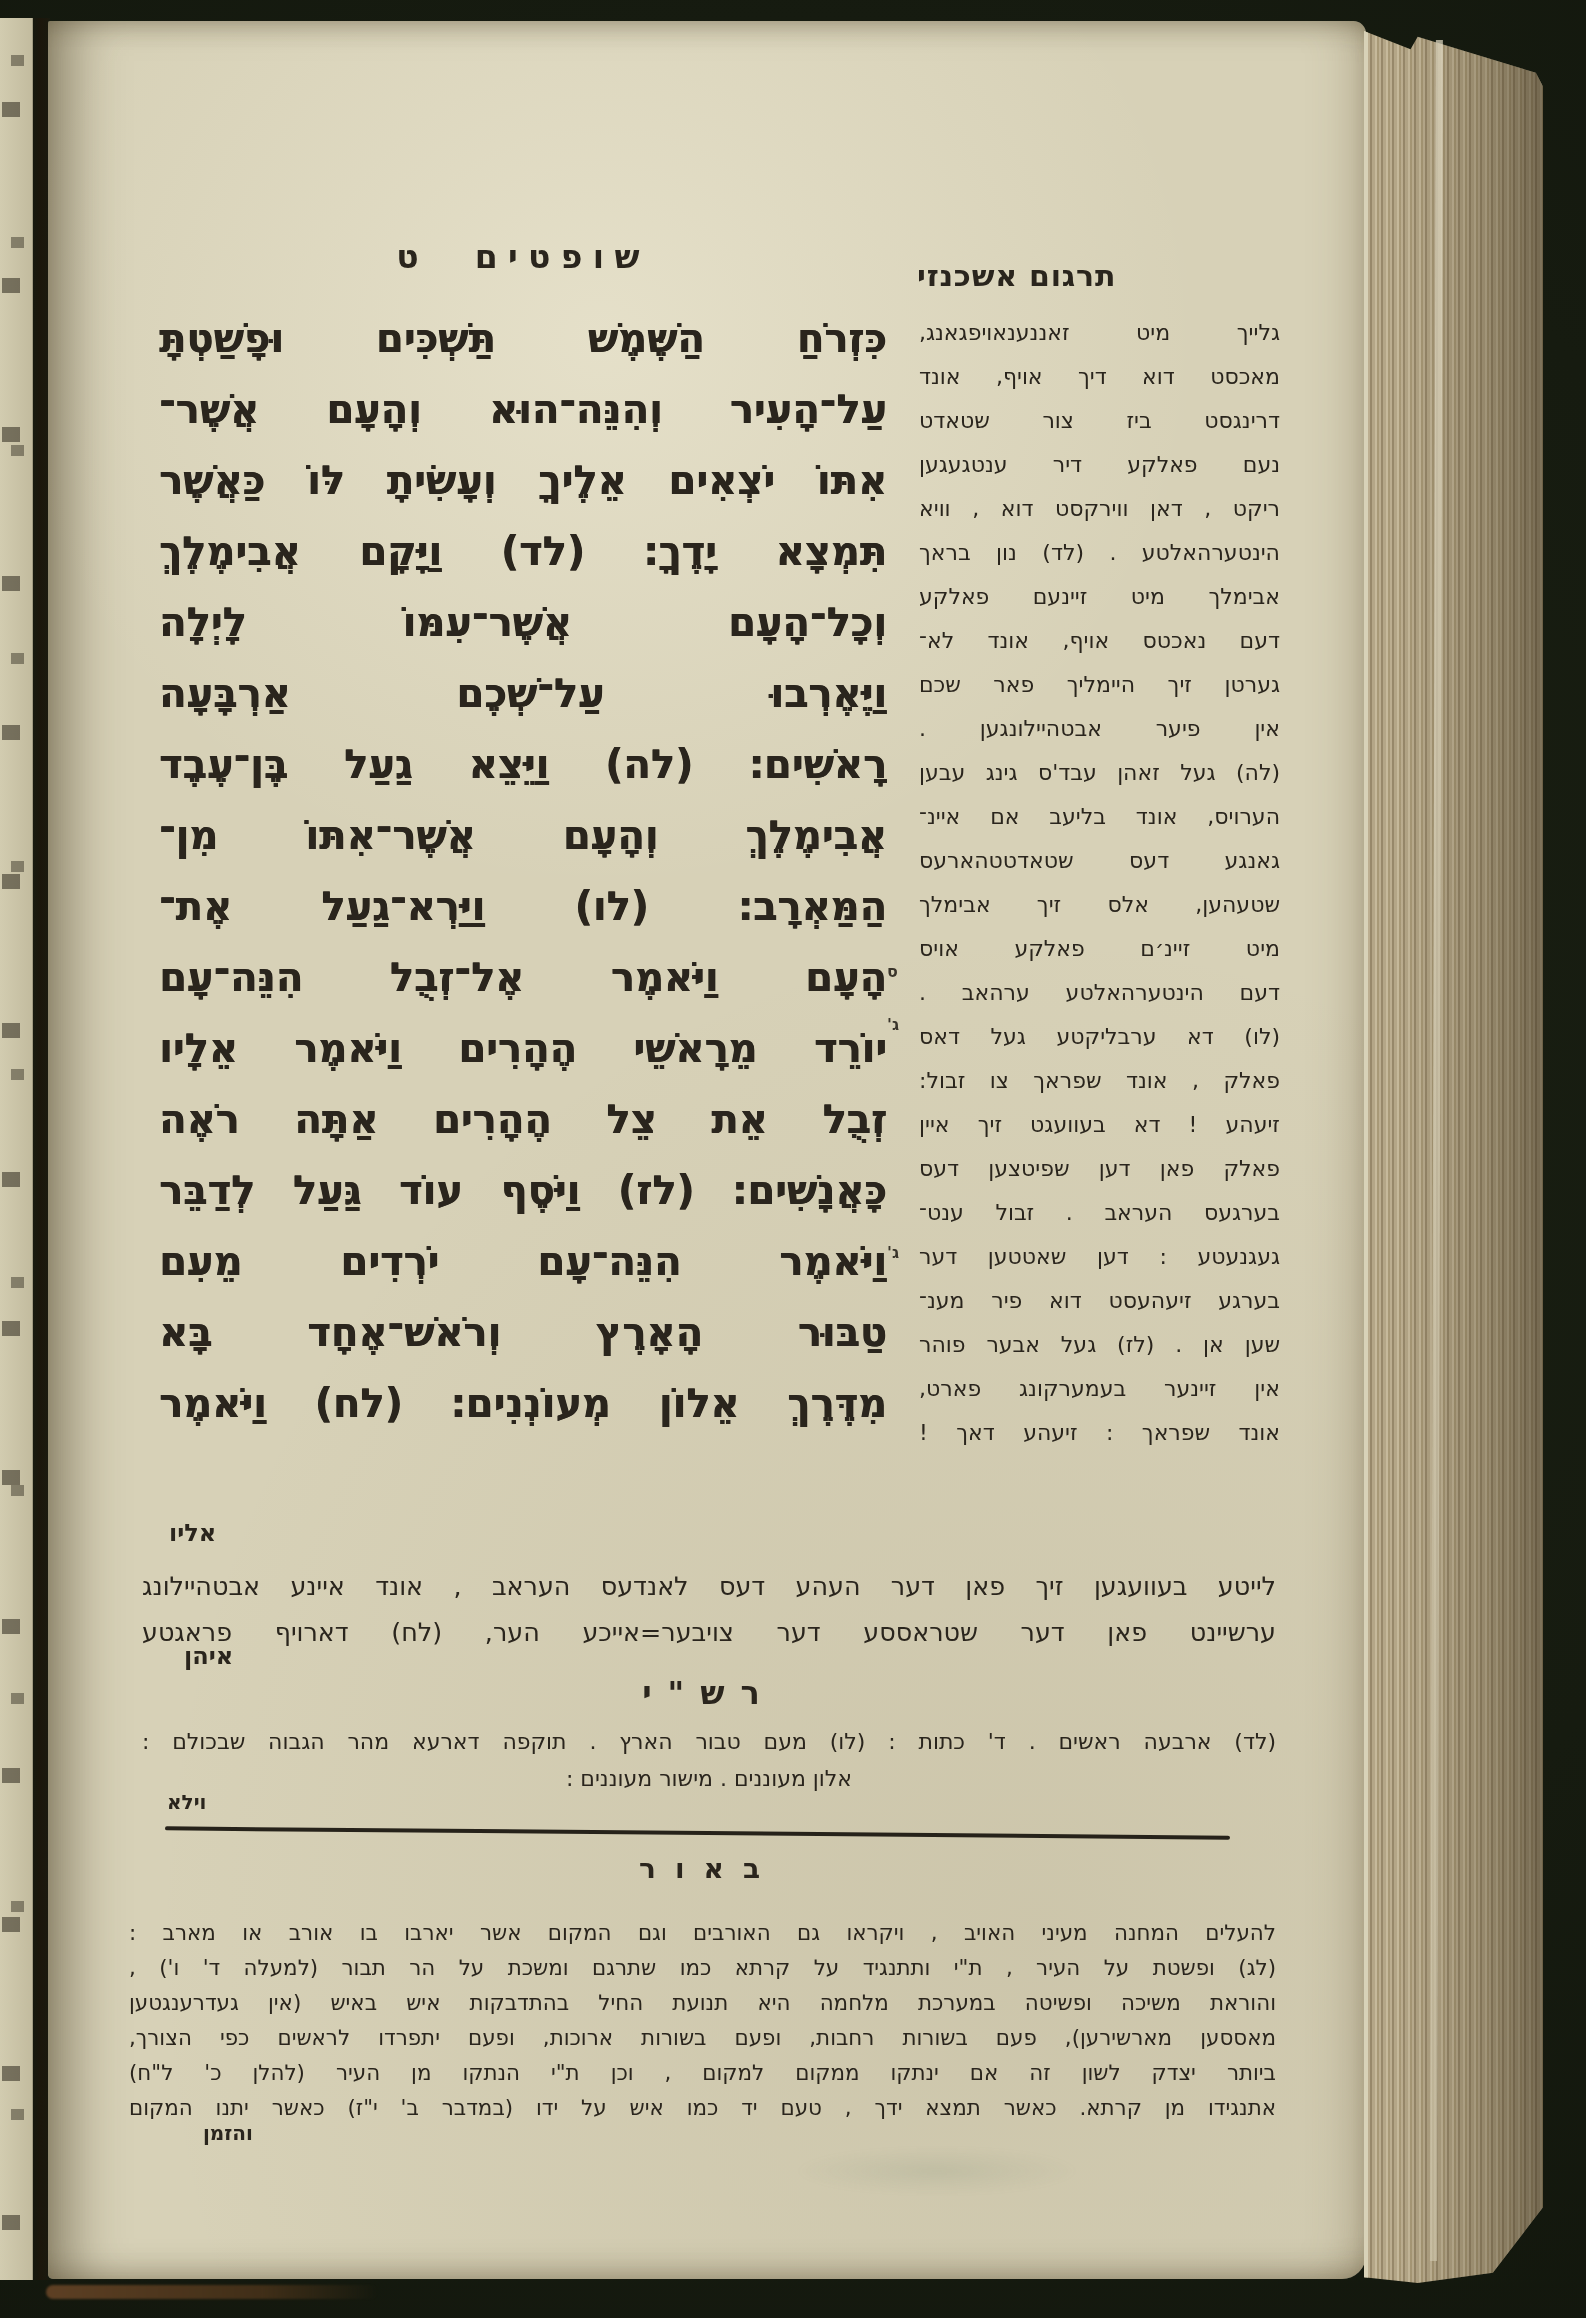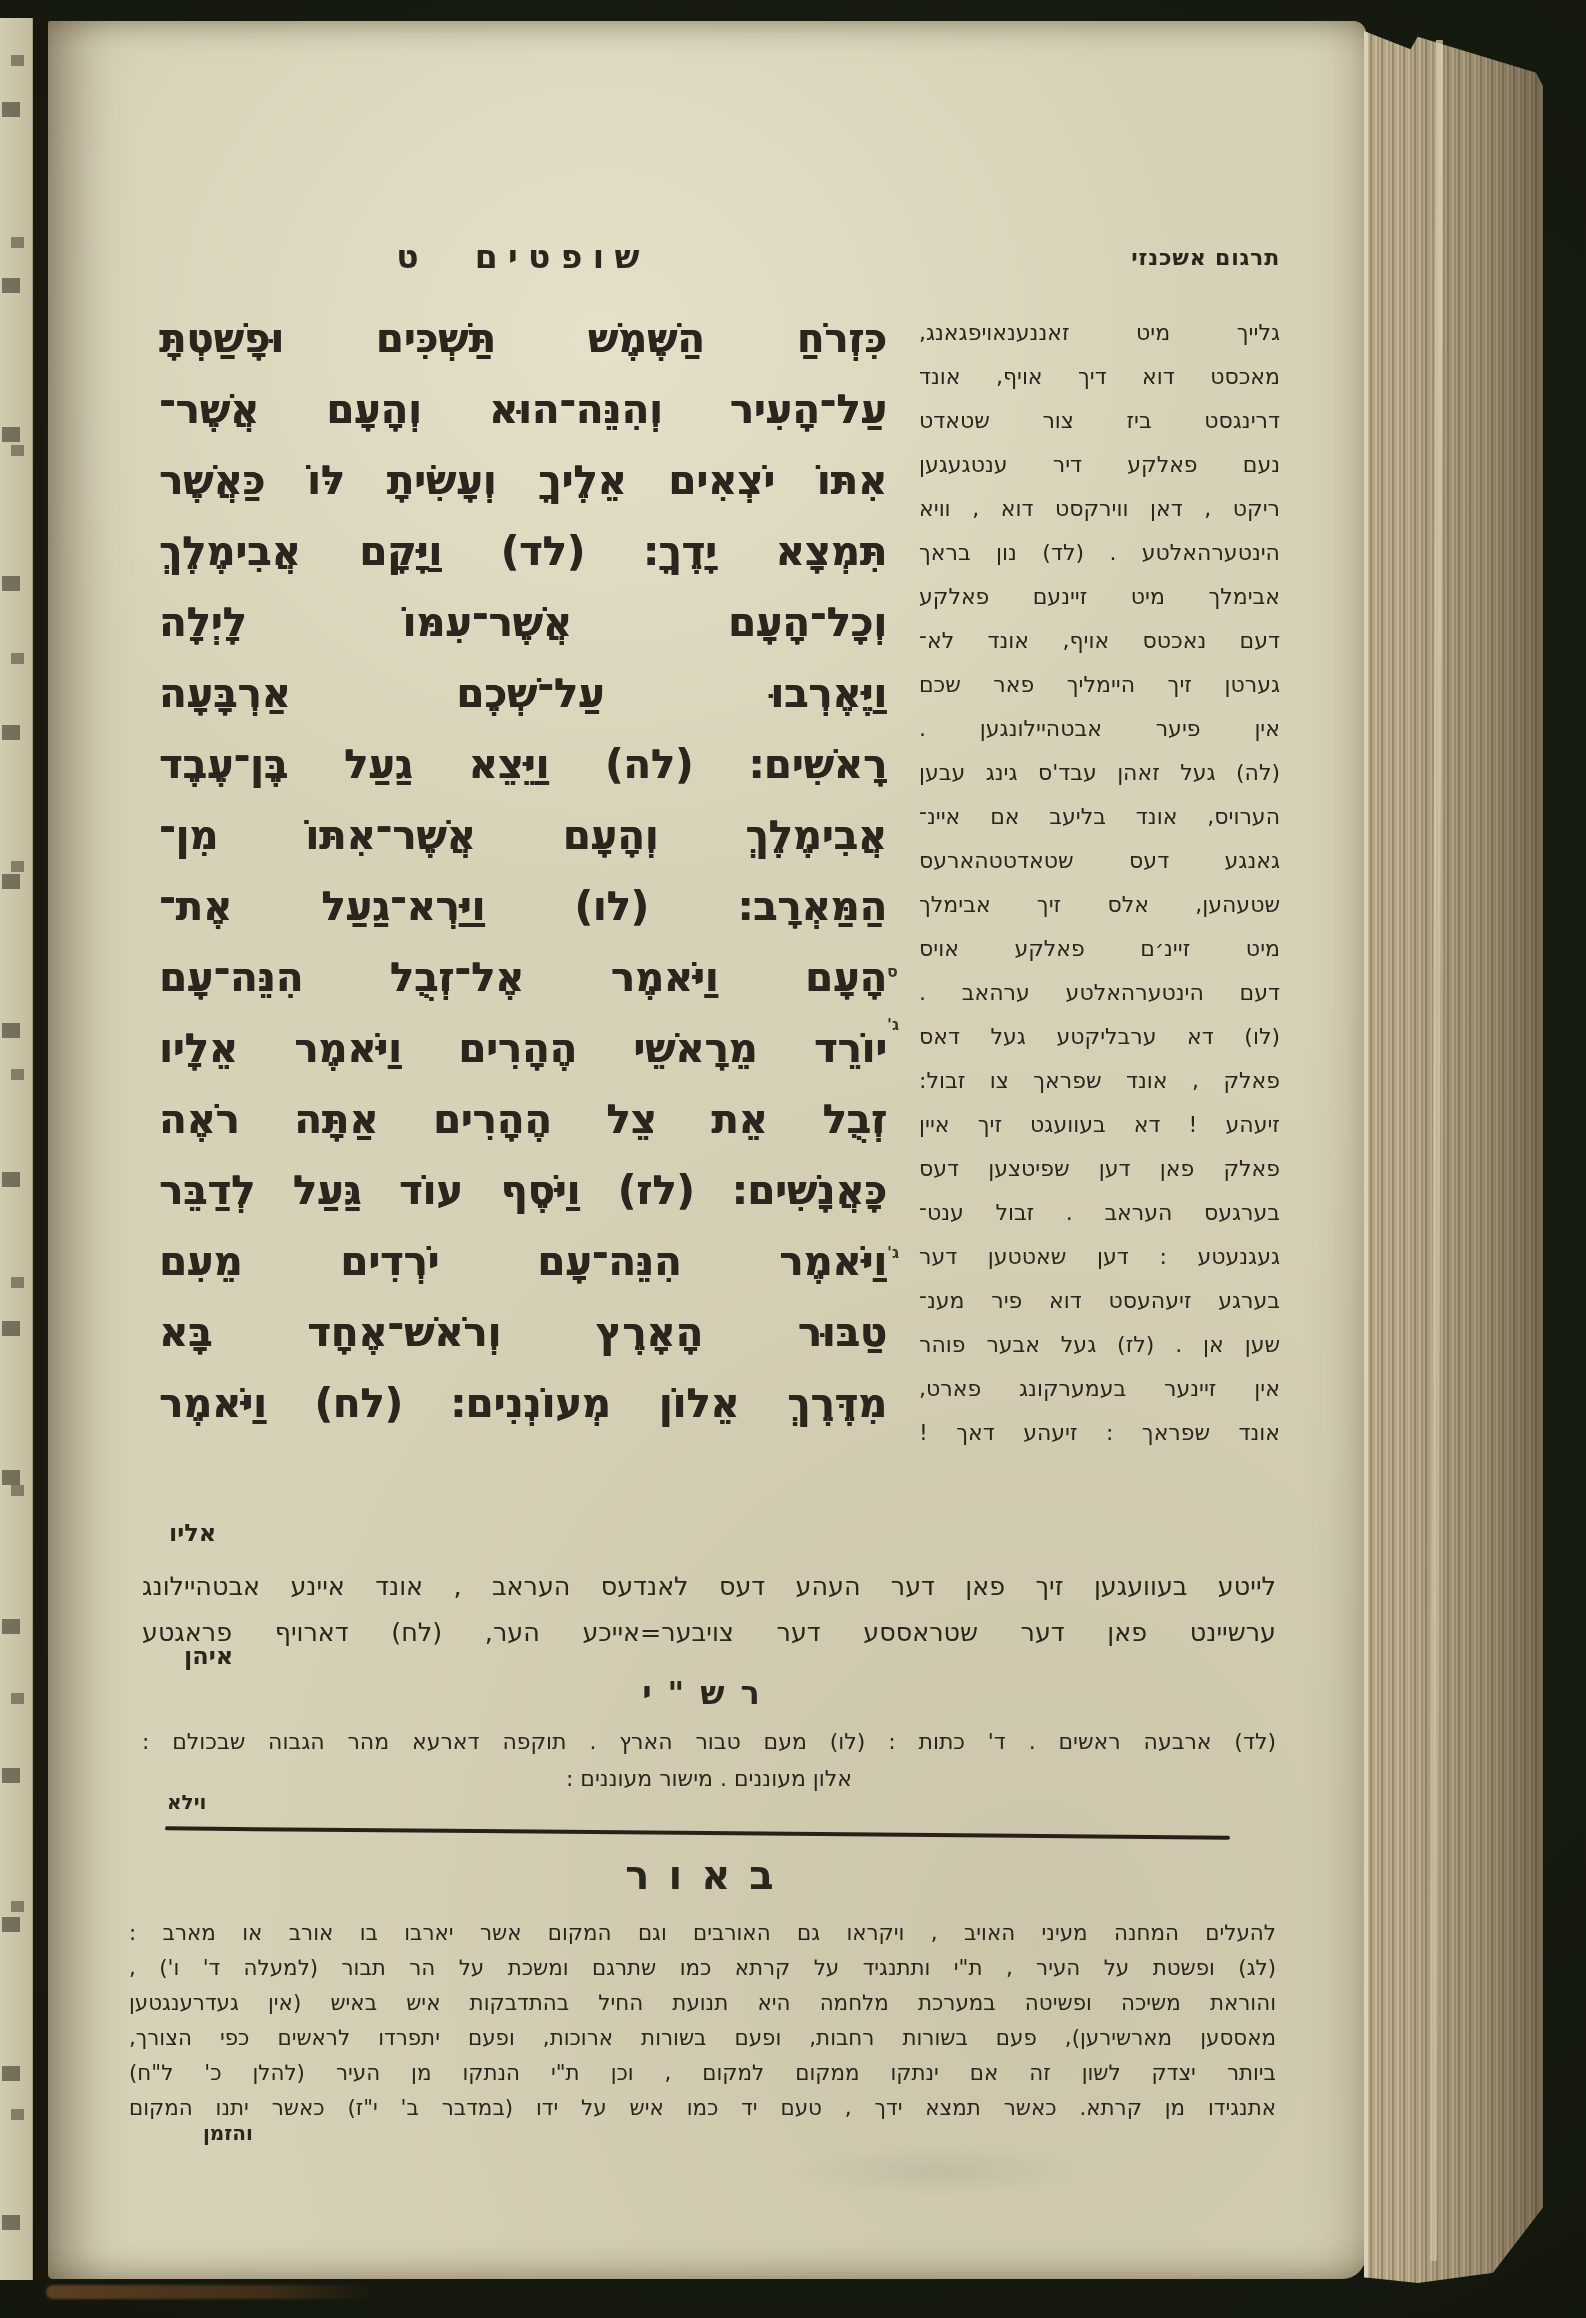--- a/index.html
+++ b/index.html
@@ -55,22 +55,22 @@
   .jlines .tline{direction:rtl;text-align:justify;text-align-last:justify;color:#2a251d;overflow:hidden;}
 
   
   .hdr-left{position:absolute;left:111px;top:216px;width:728px;text-align:center;
     font-size:33px;font-weight:700;letter-spacing:10.3px;word-spacing:24px;color:#2a251d;}
   .left-lines{position:absolute;left:111px;top:282px;width:728px;}
   .left-lines .tline{font-size:40px;line-height:71px;height:71px;font-weight:700;
     text-shadow:0.5px 0 0 currentColor;}
 
   
-  .hdr-right{position:absolute;left:869px;top:224px;width:363px;text-align:right;
-    font-size:22px;font-weight:700;letter-spacing:0.8px;color:#2a251d;}
+  .hdr-right{position:absolute;left:869px;top:237px;width:363px;text-align:left;
+    font-size:30px;font-weight:700;letter-spacing:0.8px;color:#2a251d;}
   .right-lines{position:absolute;left:871px;top:290px;width:361px;}
   .right-lines .tline{font-size:22px;line-height:44px;height:44px;font-weight:500;}
 
   
   .cont-lines{position:absolute;left:94px;top:1542px;width:1134px;}
   .cont-lines .tline{font-size:25.4px;line-height:46px;height:46px;}
 
   
   .catchword{position:absolute;font-weight:700;color:#2a251d;}
   .catch-left{left:121px;top:1498px;font-size:24px;}
@@ -84,21 +84,21 @@
   .rashi-lines{position:absolute;left:94px;top:1702px;width:1134px;}
   .rashi-lines .tline{font-size:22px;line-height:37px;height:37px;}
   .rashi-lines .tline:nth-child(2){text-align:center;text-align-last:center;}
 
   
   .rule{position:absolute;left:117px;top:1810px;width:1065px;height:4px;background:#26221a;
     border-radius:2.4px;transform:rotate(.5deg);}
 
   
   .hdr-biur{position:absolute;left:94px;top:1831px;width:1134px;text-align:center;
-    font-size:40px;font-weight:700;letter-spacing:19px;color:#2a251d;}
+    font-size:28px;font-weight:700;letter-spacing:19px;color:#2a251d;}
   .biur-lines{position:absolute;left:81px;top:1894px;width:1147px;}
   .biur-lines .tline{font-size:21.4px;line-height:35px;height:35px;}
 
   
   .marg-marks{position:absolute;left:839px;top:0;width:27px;height:1586px;}
   .marg-marks .mmark{position:absolute;left:0;font-size:16px;font-weight:700;color:#3a352b;direction:rtl;}
 </style>
 </head>
 <body>
 

